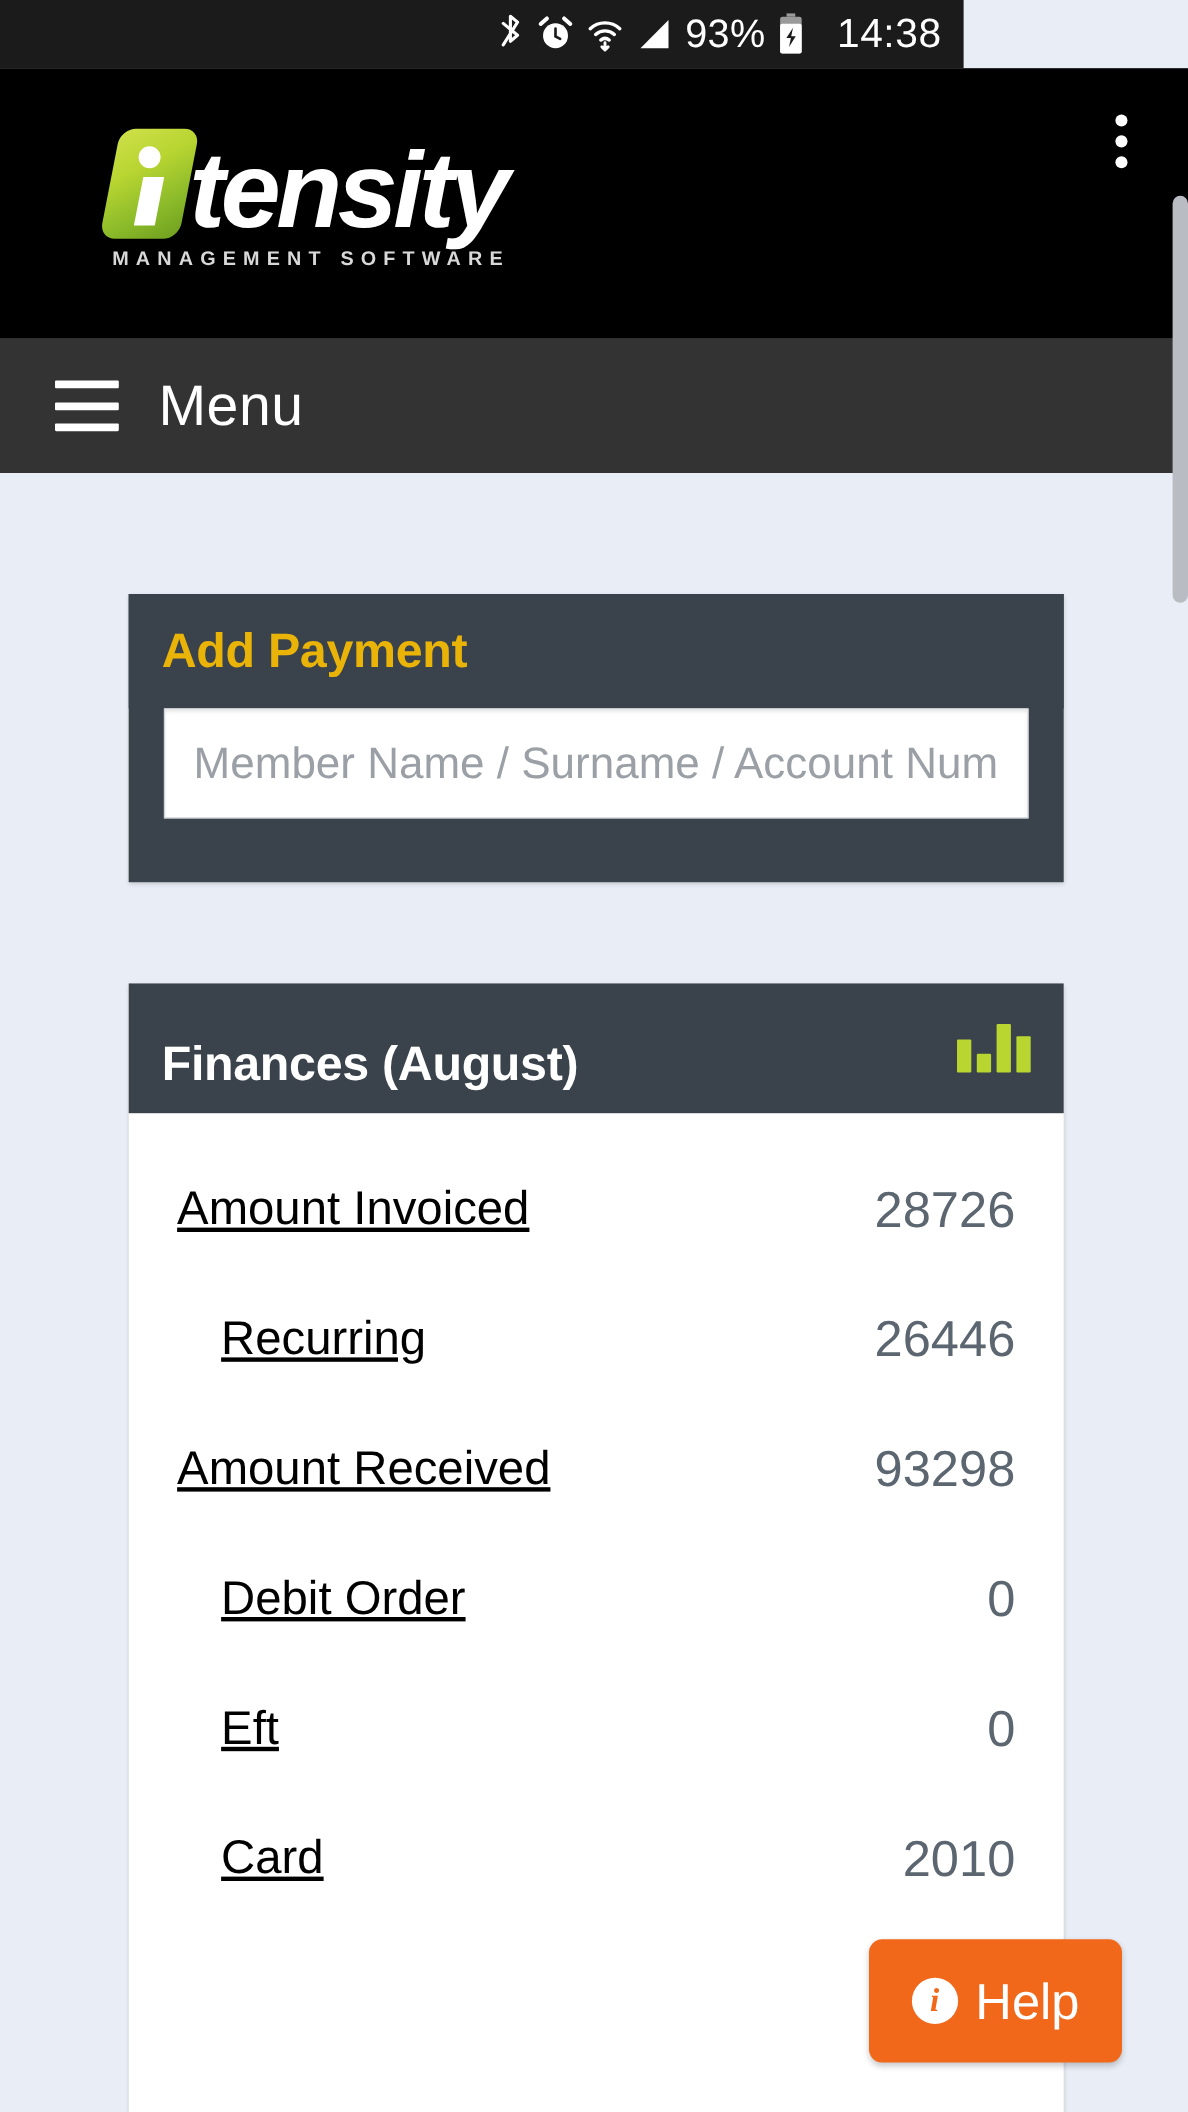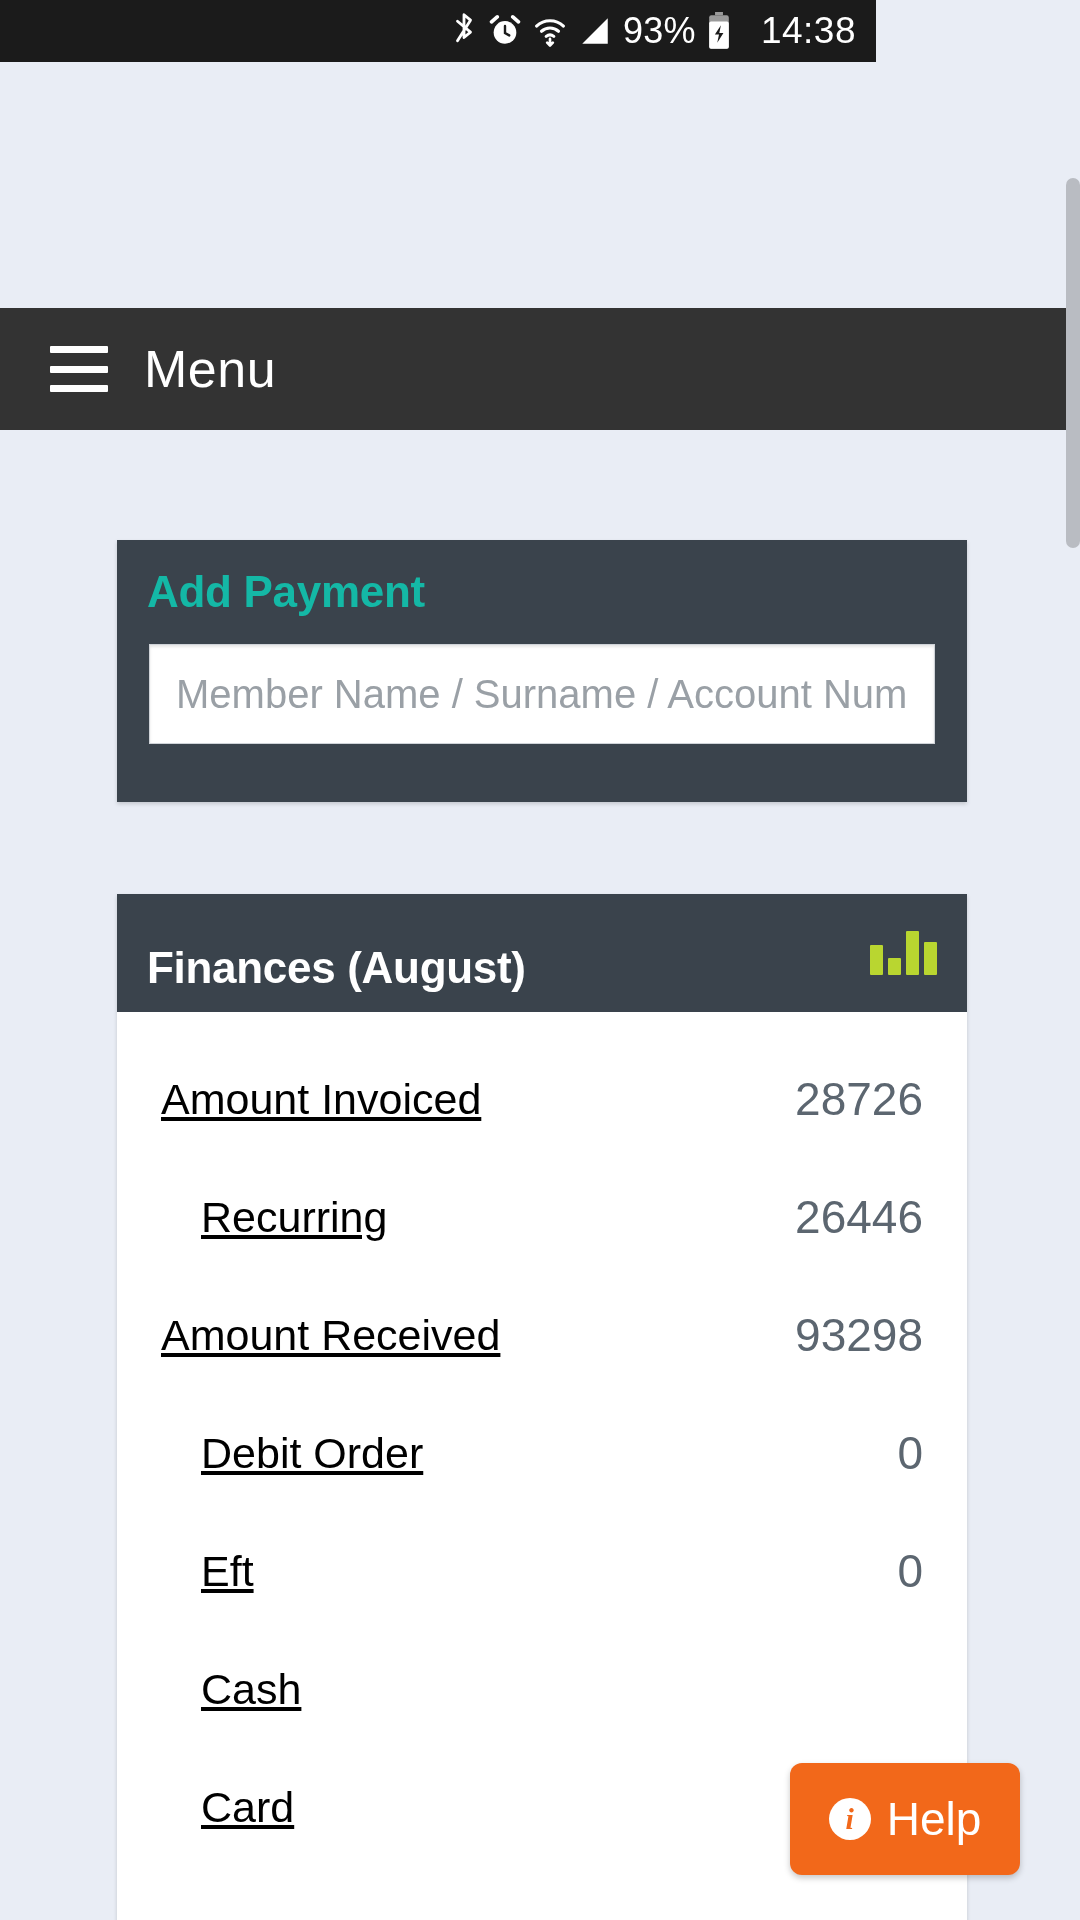--- a/index.html
+++ b/index.html
@@ -74,21 +74,21 @@
   .card{
     position:absolute; left:117px; width:850px;
     background:#ffffff;
     box-shadow:0 2px 4px rgba(0,0,0,0.16);
   }
   .card-head{
     background:#3a434c; width:100%; display:flex; align-items:center; justify-content:space-between;
     padding:0 30px;
   }
   .card-title{ font-size:44px; font-weight:700; letter-spacing:-0.3px; }
-  .title-accent{ color:#14b8a6; }
+  .title-accent{ color:#eab308; }
   .title-white{ color:#ffffff;margin-top:29px; }
 
   
   #card-payment{ top:110px; height:262px; background:#3a434c; }
   #card-payment .card-head{ height:104px; }
   .pay-input{
     display:block; margin:0 auto; width:786px; height:100px;
     background:#ffffff; border:1px solid #cfd3d8;
     font-size:40px; color:#9aa0a6; padding:0 26px;
     font-family:"Liberation Sans", sans-serif;
@@ -176,20 +176,34 @@
       <svg width="24" height="38" viewBox="0 0 14 24">
         <rect x="4.5" y="0" width="5" height="2" fill="#9a9a9a"></rect>
         <rect x="0.8" y="2" width="12.4" height="21.2" rx="1.4" fill="#9a9a9a"></rect>
         <rect x="0.8" y="6" width="12.4" height="17.2" rx="1.2" fill="#ffffff"></rect>
         <path d="M8.2 8.4 L4.4 14.2 H7 L5.9 19.4 L9.8 13.2 H7.2 Z" fill="#1b1b1b"></path>
       </svg>
     </span>
     <span class="st-time">14:38</span>
   </div>
 
+  <div class="brandbar">
+    <div class="kebab">
+      <i></i>
+        <i></i>
+        <i></i>
+    </div>
+    <div class="logo">
+      <div class="logo-i"></div>
+      <div class="logo-i-dot"></div>
+      <div class="logo-i-stem"></div>
+      <div class="logo-word">tensity</div>
+      <div class="logo-tag">MANAGEMENT SOFTWARE</div>
+    </div>
+  </div>
 
   <div class="menubar">
     <span class="hamb">
         <i></i>
         <i></i>
         <i></i>
       </span>
     <span class="menu-label">Menu</span>
   </div>
 
@@ -227,24 +241,20 @@
           </div>
           <div class="fin-row indent">
             <span class="lbl">Debit Order</span>
             <span class="val">0</span>
           </div>
           <div class="fin-row indent">
             <span class="lbl">Eft</span>
             <span class="val">0</span>
           </div>
           <div class="fin-row indent">
-            <span class="lbl">Cash</span>
-            <span class="val"></span>
-          </div>
-          <div class="fin-row indent">
             <span class="lbl">Card</span>
             <span class="val">2010</span>
           </div>
         </div>
     </div>
 
     <button class="help-btn">
       <span class="info-badge">i</span>
       <span>Help</span>
     </button>

